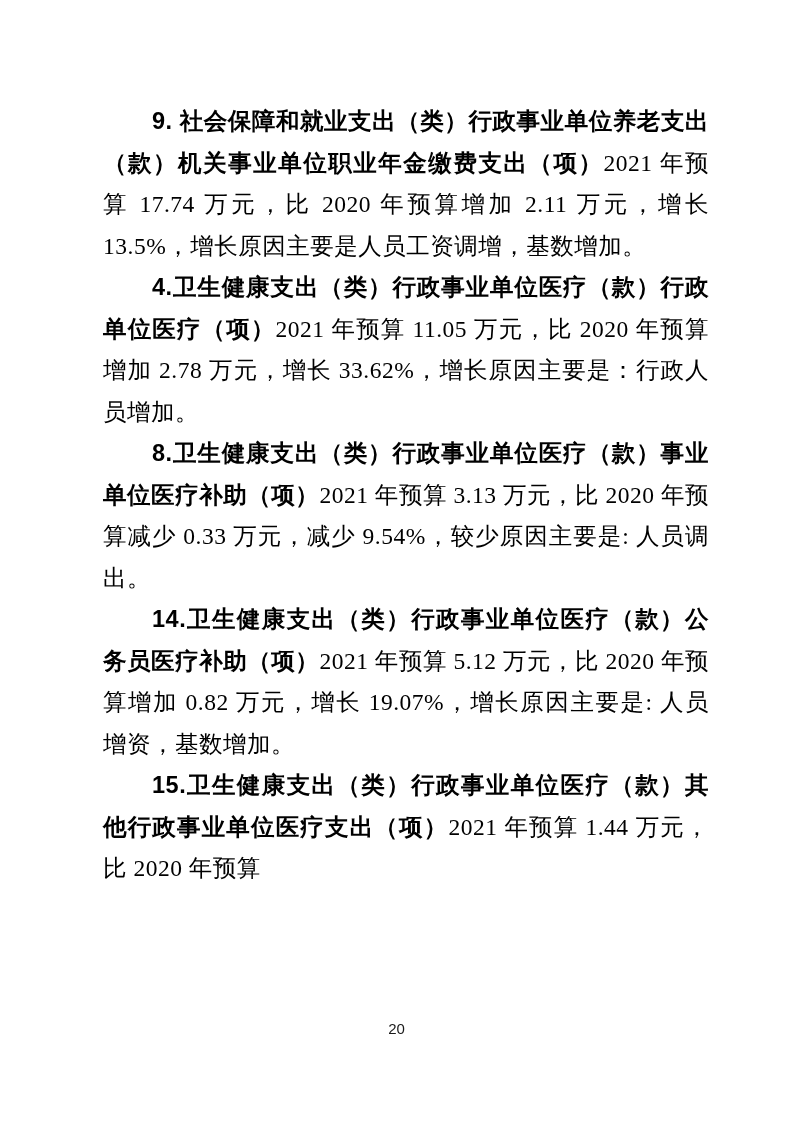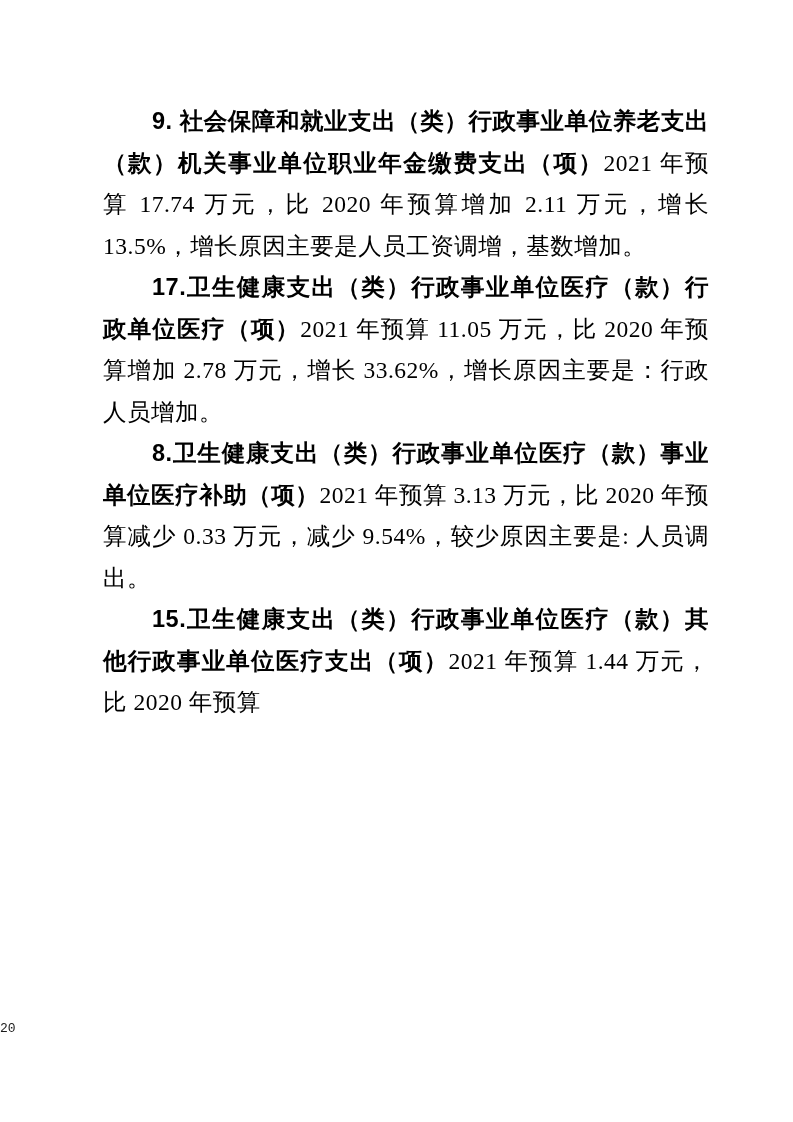--- a/index.html
+++ b/index.html
@@ -38,39 +38,41 @@
   }
   .para-body {
     font-weight: normal;
     font-family: "Liberation Serif", "DejaVu Serif", serif;
   }
   .page-number {
     position: absolute;
     left: 0;
     top: 1019px;
     width: 100%;
-    font-size: 13px;
+    text-align: center;
+    font-size: 15px;
     line-height: 20px;
-    font-family: Liberation Mono, monospace;
+    font-family: Liberation Sans, sans-serif;
     color: #1a1a1a;
   }
 </style>
 </head>
 <body>
 
 <div class="page">
 
   <div class="doc-body">
   <p class="para"><span class="para-heading">9. 社会保障和就业支出（类）行政事业单位养老支出（款）机关事业单位职业年金缴费支出（项）</span><span class="para-body">2021 年预算 17.74 万元，比 2020 年预算增加 2.11 万元，增长 13.5%，增长原因主要是人员工资调增，基数增加。</span></p>
 
 
 
-  <p class="para"><span class="para-heading">17.卫生健康支出（类）行政事业单位医疗（款）行政单位医疗（项）</span><span class="para-body">2021 年预算 11.05 万元，比 2020 年预算增加 2.78 万元，增长 33.62%，增长原因主要是：行政人员增加。</span></p>
+  <p class="para"><span class="para-heading">4.卫生健康支出（类）行政事业单位医疗（款）行政单位医疗（项）</span><span class="para-body">2021 年预算 11.05 万元，比 2020 年预算增加 2.78 万元，增长 33.62%，增长原因主要是：行政人员增加。</span></p>
 
   <p class="para"><span class="para-heading">8.卫生健康支出（类）行政事业单位医疗（款）事业单位医疗补助（项）</span><span class="para-body">2021 年预算 3.13 万元，比 2020 年预算减少 0.33 万元，减少 9.54%，较少原因主要是: 人员调出。</span></p>
 
+  <p class="para"><span class="para-heading">14.卫生健康支出（类）行政事业单位医疗（款）公务员医疗补助（项）</span><span class="para-body">2021 年预算 5.12 万元，比 2020 年预算增加 0.82 万元，增长 19.07%，增长原因主要是: 人员增资，基数增加。</span></p>
 
   <p class="para"><span class="para-heading">15.卫生健康支出（类）行政事业单位医疗（款）其他行政事业单位医疗支出（项）</span><span class="para-body">2021 年预算 1.44 万元，比 2020 年预算</span></p>
 </div>
 
   <div class="page-number">20</div>
 
 </div>
 
 </body></html>

